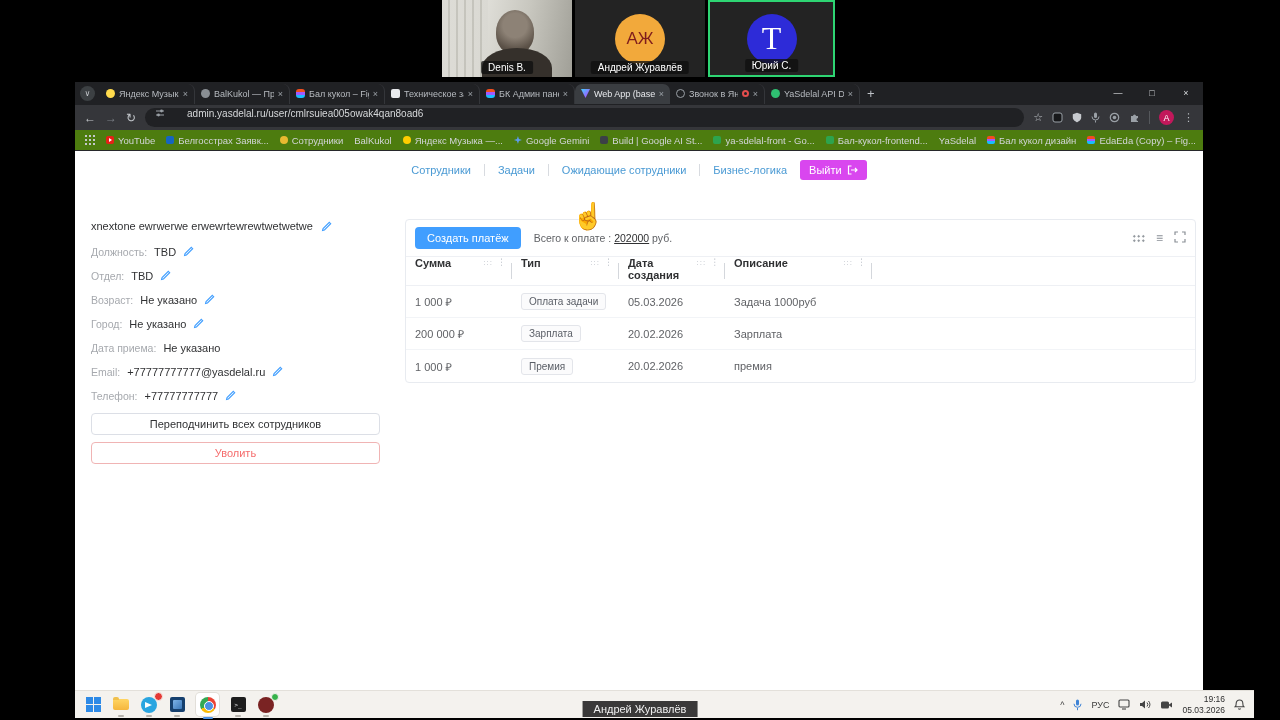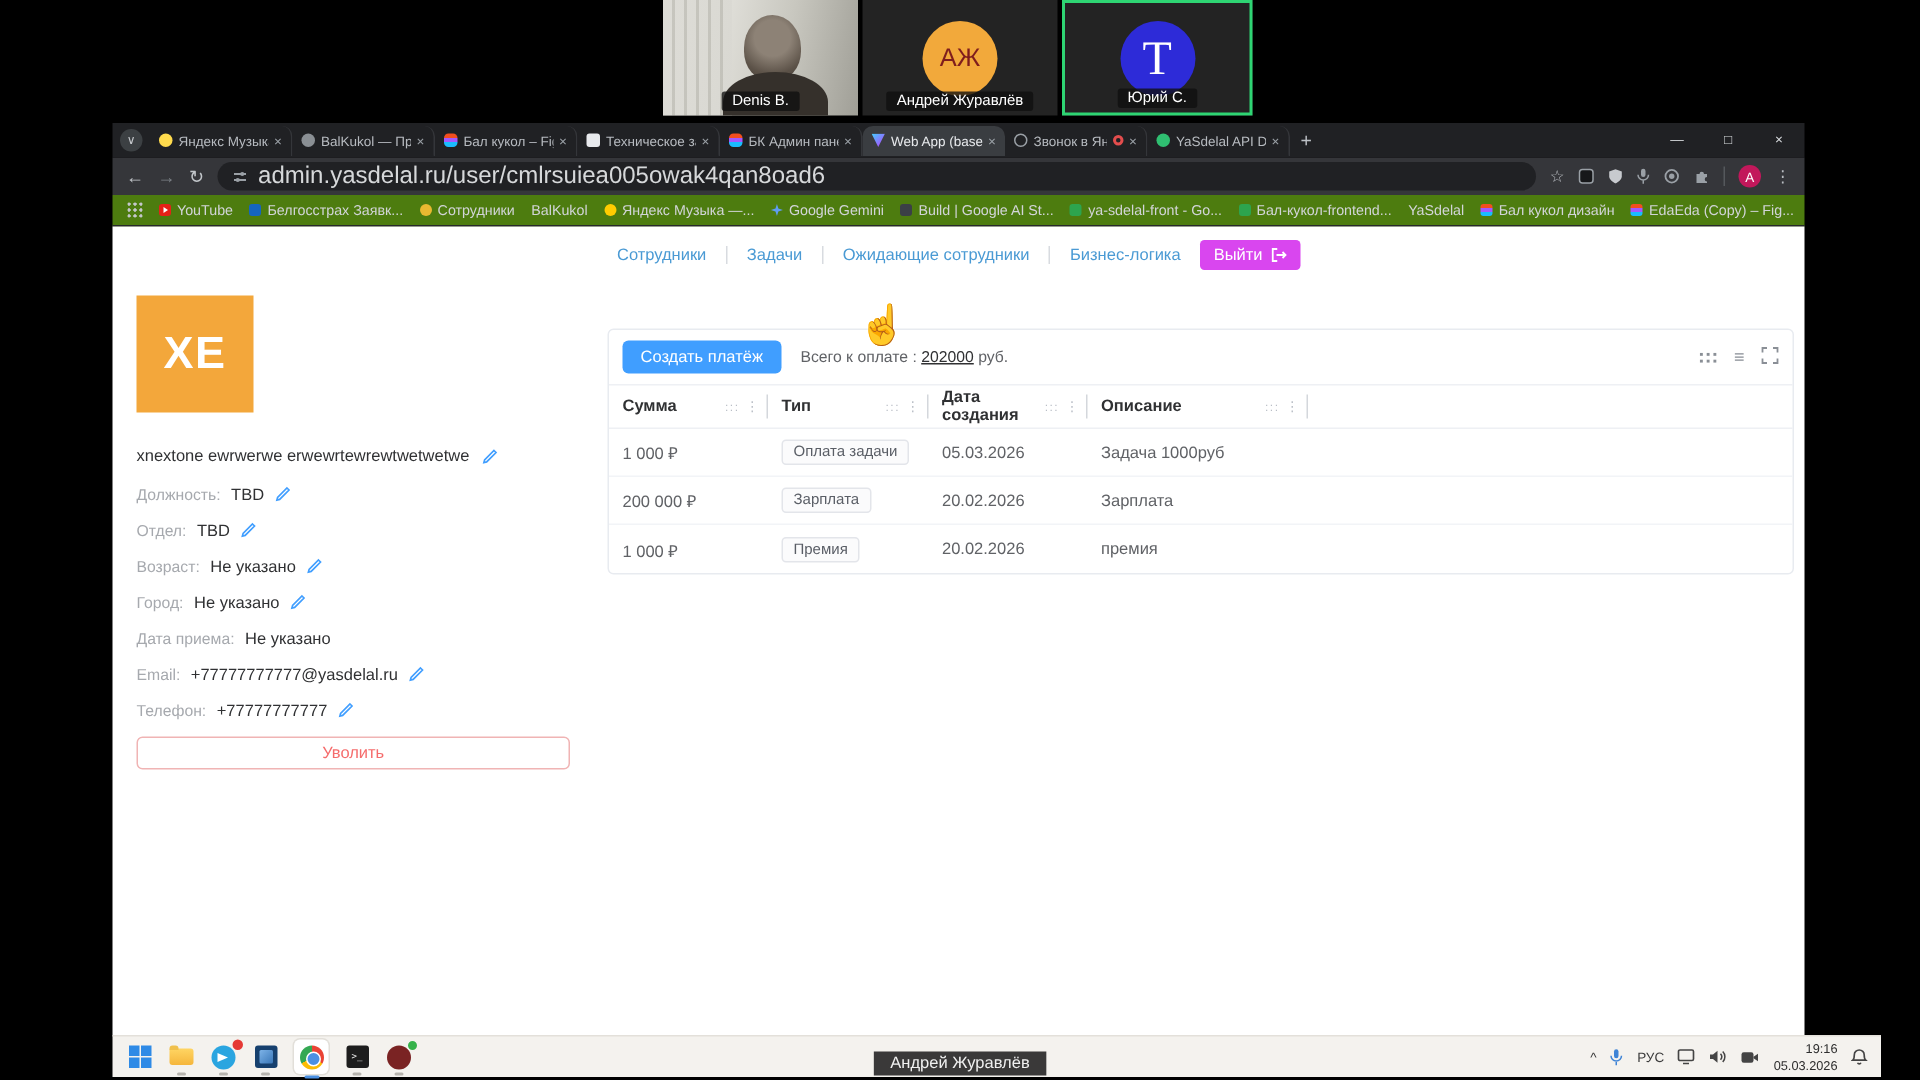--- a/index.html
+++ b/index.html
@@ -36,21 +36,21 @@
 .fav-tel{background:#202124;border:1.5px solid #9aa0a6;border-radius:50%}
 .fav-api{background:#2fbf71;border-radius:50%}
 .rec-dot{width:7px;height:7px;border:2px solid #e34d4d;border-radius:50%;flex:none}
 .newtab{color:#bdc1c6;font-size:13px;margin-left:7px;flex:none}
 .wincontrols{position:absolute;right:0;top:0;height:23px;display:flex}
 .wincontrols span{width:34px;text-align:center;line-height:23px;color:#d7dadd;font-size:9px}
 
 .toolbar{height:25px;background:#35363a;display:flex;align-items:center;padding:0 9px;gap:9px;flex:none}
 .navbtn{color:#c2c6ca;font-size:12px;line-height:1}
 .navbtn.dim{color:#7c8187}
-.omnibox{flex:1;height:19px;background:#202124;border-radius:10px;display:flex;align-items:center;padding:0 10px;gap:7px;color:#d6d8da;font-size:16px;overflow:hidden}
+.omnibox{flex:1;height:19px;background:#202124;border-radius:10px;display:flex;align-items:flex-start;padding:0 10px;gap:22px;color:#d6d8da;font-size:10px;overflow:hidden}
 .url-text{white-space:nowrap}
 .toolbar-right{display:flex;align-items:center;gap:9px}
 .tr-ic{display:flex;align-items:center;color:#b9bdc2;font-size:11px}
 .tool-sep{width:1px;height:13px;background:#55585c}
 .avatar-chip{width:15px;height:15px;border-radius:50%;background:#c2185b;color:#fff;font-size:9px;display:flex;align-items:center;justify-content:center}
 
 .bookmarksbar{height:21px;background:#4d7c0f;display:flex;align-items:center;gap:11px;padding:0 10px;font-size:9.5px;color:#d2d5d8;flex:none;overflow:hidden;border-bottom:1px solid #27282b}
 .bm{display:flex;align-items:center;gap:4px;white-space:nowrap;flex:none}
 .bmfav{width:8px;height:8px;border-radius:2px;flex:none}
 .bf-yt{background:#e62117;border-radius:2px;position:relative}
@@ -91,21 +91,21 @@
 .apptab.active{color:#409eff;border-bottom:2px solid #409eff}
 .panel{margin-top:9px;border:1px solid #e8ebf0;border-radius:4px;background:#fff}
 .panel-head{display:flex;align-items:center;gap:13px;padding:7px 9px}
 .create-btn{background:#409eff;color:#fff;border:none;border-radius:4px;padding:5px 12px;font-size:11px;font-family:inherit}
 .total{font-size:10.5px;color:#606266}
 .total-val{text-decoration:underline;color:#303133}
 .view-icons{margin-left:auto;display:flex;gap:11px;align-items:center;color:#8a8f96}
 .grid-ic{width:13px;height:9px;background:radial-gradient(circle,#8a8f96 1px,transparent 1.2px);background-size:4.5px 4.5px;background-position:0 0}
 .list-ic{font-size:12px;color:#8a8f96;line-height:1}
 .tbl-head{display:grid;grid-template-columns:106px 107px 106px 147px 1fr;border-top:1px solid #eef0f4;border-bottom:1px solid #eef0f4;height:30px}
-.hcell{display:flex;align-items:center;height:100%;padding-left:9px;font-weight:bold;font-size:11px;color:#303133}
+.hcell{display:flex;align-items:flex-start;height:100%;padding-left:9px;font-weight:bold;font-size:11px;color:#303133}
 .hmeta{margin-left:auto;display:flex;align-items:center;gap:4px;padding-right:5px}
 .hhandle{font-size:8px;letter-spacing:1px;color:#b9bec6;font-weight:normal}
 .hkebab{color:#b9bec6;font-size:9px;font-weight:normal}
 .colsep{width:1px;height:16px;background:#d4d7dc;align-self:center}
 .tbl-row{display:grid;grid-template-columns:106px 107px 106px 147px 1fr;height:32px;align-items:center;border-bottom:1px solid #f2f4f7;font-size:11px;color:#606266}
 .tbl-row:last-child{border-bottom:none}
 .cell{padding-left:9px;white-space:nowrap}
 .badge{display:inline-block;border:1px solid #e3e5ea;background:#fbfbfc;border-radius:3px;padding:2px 7px;font-size:10px;color:#5a5e66}
 
 
@@ -327,21 +327,20 @@
         <span>Выйти</span>
         <svg width="11" height="10" viewBox="0 0 11 10">
             <path d="M4.5 1H1.5v8h3M4 5h6M8 3l2 2-2 2" stroke="#fff" stroke-width="1.2" fill="none"></path>
           </svg>
       </button>
     </div>
 
     <span class="hand-cursor">☝</span>
 
     <aside class="sidebar">
-      <div class="logo">XE</div>
       <div class="uname-row">
         <span>xnextone ewrwerwe erwewrtewrewtwetwetwe</span>
         <span class="pencil">
             <svg width="11" height="11" viewBox="0 0 16 16">
               <path d="M12.1 1.9l2 2L5 13l-2.7.7L3 11z" fill="none" stroke="#409eff" stroke-width="1.6"></path>
             </svg>
           </span>
       </div>
       <div class="fields">
         <div class="frow">
@@ -396,20 +395,21 @@
         <div class="frow">
           <span class="flabel">Телефон:</span>
           <span class="fvalue">+77777777777</span>
           <span class="pencil">
               <svg width="11" height="11" viewBox="0 0 16 16">
                 <path d="M12.1 1.9l2 2L5 13l-2.7.7L3 11z" fill="none" stroke="#409eff" stroke-width="1.6"></path>
               </svg>
             </span>
         </div>
       </div>
+      <button class="wide-btn">Переподчинить всех сотрудников</button>
       <button class="wide-btn danger-btn">Уволить</button>
     </aside>
 
     <div class="main">
 
       <div class="panel">
         <div class="panel-head">
           <button class="create-btn">Создать платёж</button>
           <span class="total">
             <span>Всего к оплате :</span>

